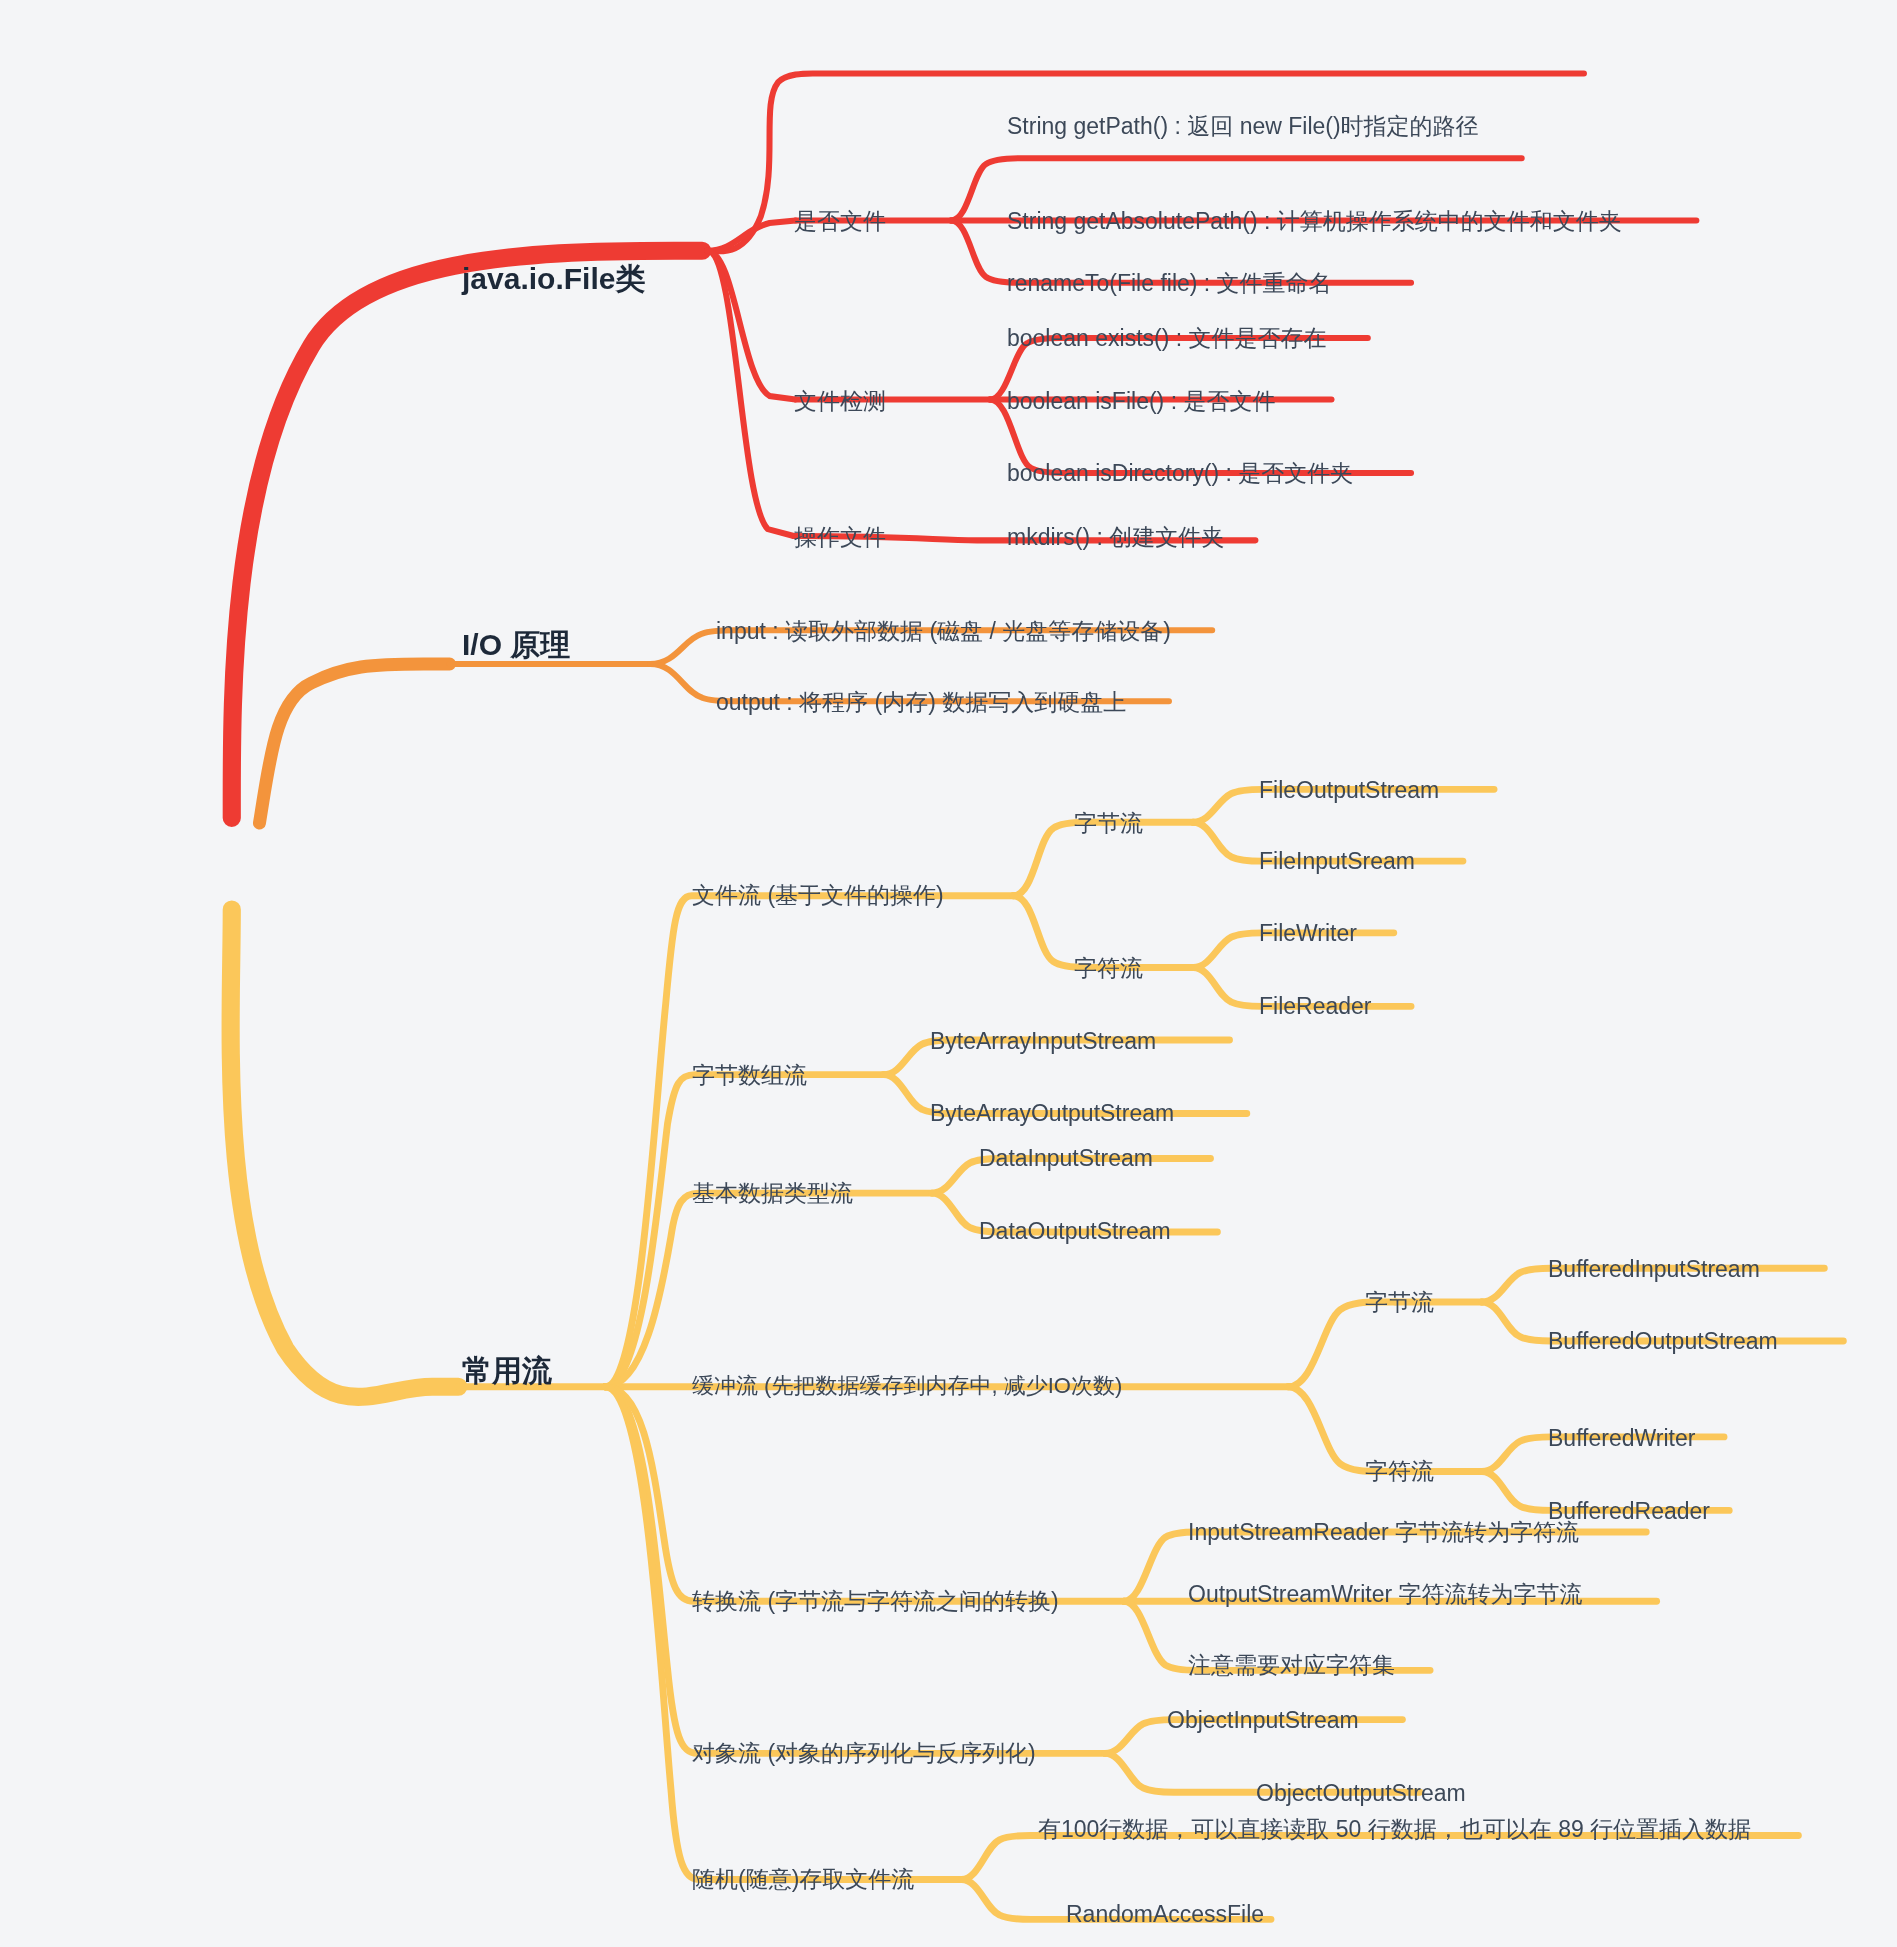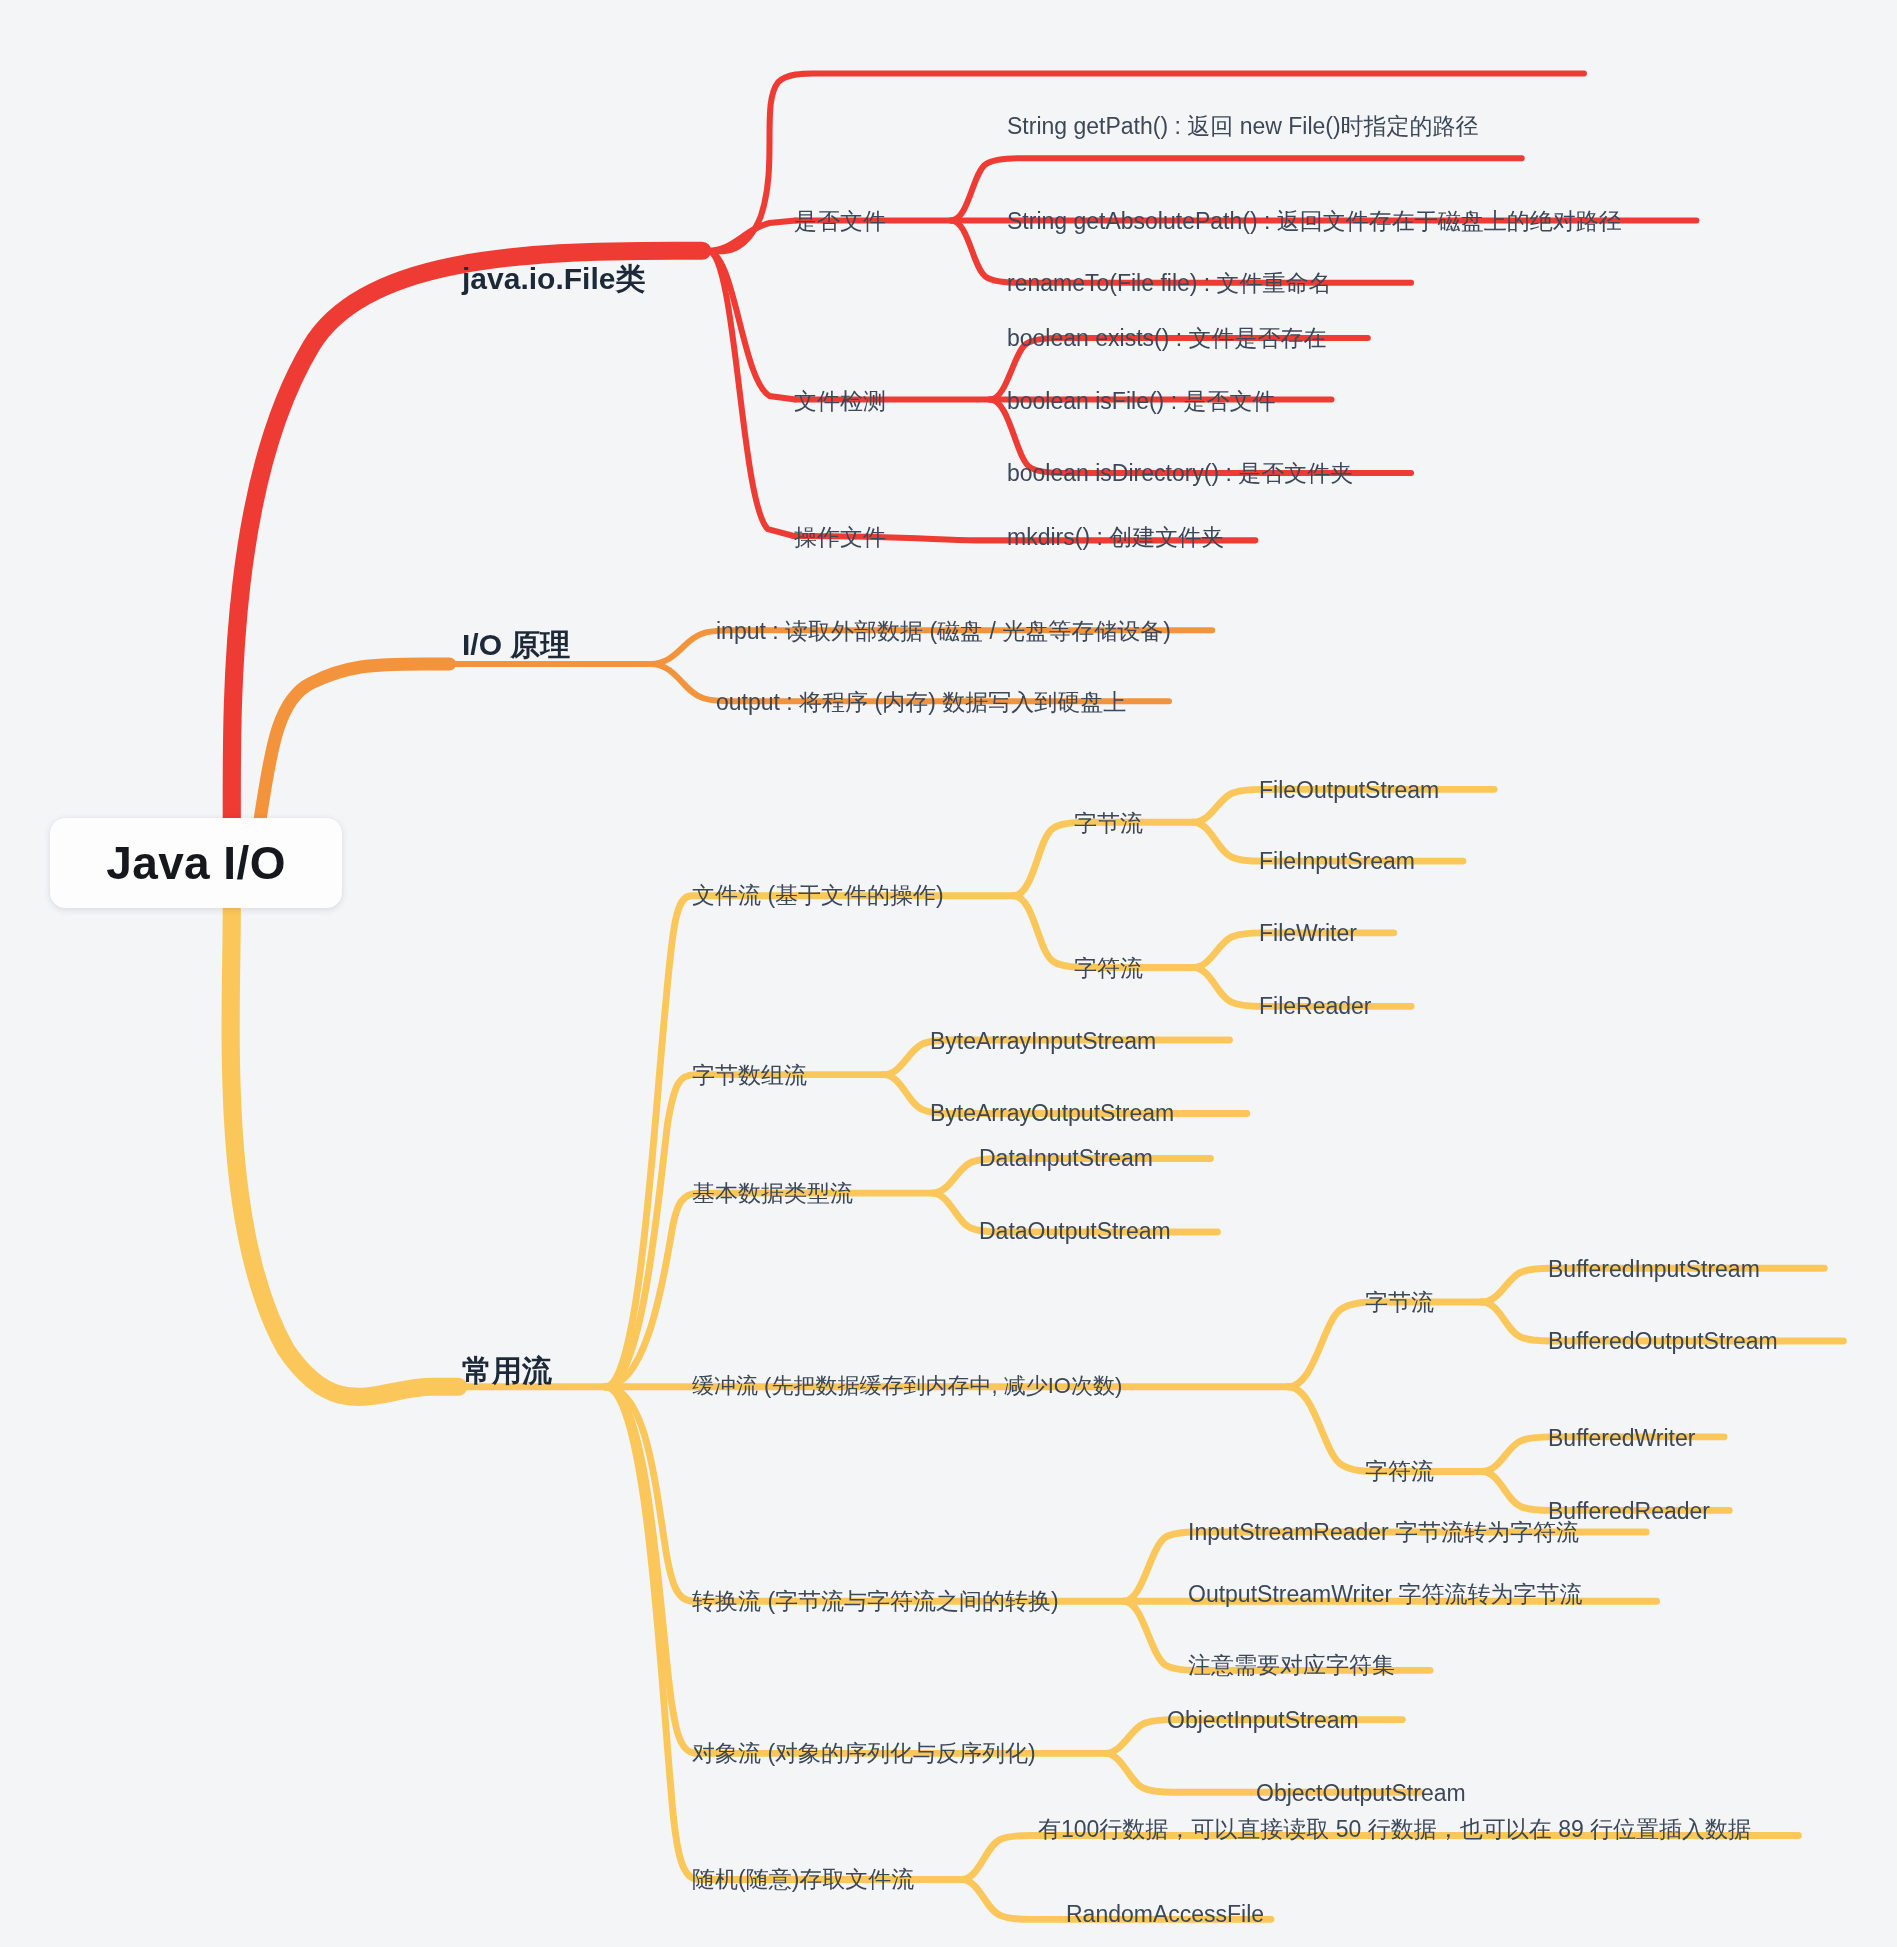--- a/index.html
+++ b/index.html
@@ -135,32 +135,29 @@
 
     <path d="M 700 1604 C 746 1604 760 1820 772 1930 C 780 2010 788 2028 806 2028 L 1278 2028" fill="none" stroke="#fbc75a" stroke-width="8" stroke-linecap="round"></path>
     <path d="M 1278 2028 C 1298 2028 1306 2002 1322 1994 C 1332 1989 1348 1989 1358 1989 L 1622 1989" fill="none" stroke="#fbc75a" stroke-width="8" stroke-linecap="round"></path>
     <path d="M 1278 2028 C 1298 2028 1306 2061 1322 2068 C 1332 2073 1348 2073 1358 2073 L 1642 2073" fill="none" stroke="#fbc75a" stroke-width="8" stroke-linecap="round"></path>
 
     <path d="M 700 1604 C 748 1604 764 1940 776 2070 C 782 2150 790 2174 808 2174 L 1112 2174" fill="none" stroke="#fbc75a" stroke-width="8" stroke-linecap="round"></path>
     <path d="M 1112 2174 C 1132 2174 1140 2136 1156 2128 C 1166 2123 1182 2123 1192 2123 L 2080 2123" fill="none" stroke="#fbc75a" stroke-width="8" stroke-linecap="round"></path>
     <path d="M 1112 2174 C 1132 2174 1140 2208 1156 2215 C 1166 2220 1182 2220 1192 2220 L 1470 2220" fill="none" stroke="#fbc75a" stroke-width="8" stroke-linecap="round"></path>
   </svg>
 
-  <div class="root-node">
-    <span>Java I/O</span>
-  </div>
 
   <div class="l1" style="left:462px; top:259px;">java.io.File类</div>
   <div class="l1" style="left:462px; top:625px;">I/O 原理</div>
   <div class="l1" style="left:462px; top:1351px;">常用流</div>
 
 
   <div class="node" style="left:794px; top:206px;">是否文件</div>
   <div class="node wrap" style="left:1007px; top:111px; width:536px;">String getPath() : 返回 new File()时指定的路径</div>
-  <div class="node" style="left:1007px; top:206px;">String getAbsolutePath() : 返回文件存在于磁盘上的绝对路径</div>
+  <div class="node" style="left:1007px; top:206px;">String getAbsolutePath() : 计算机操作系统中的文件和文件夹</div>
   <div class="node" style="left:1007px; top:268px;">renameTo(File file) : 文件重命名</div>
 
   <div class="node" style="left:794px; top:386px;">文件检测</div>
   <div class="node" style="left:1007px; top:323px;">boolean exists() : 文件是否存在</div>
   <div class="node" style="left:1007px; top:386px;">boolean isFile() : 是否文件</div>
   <div class="node" style="left:1007px; top:458px;">boolean isDirectory() : 是否文件夹</div>
 
   <div class="node" style="left:794px; top:522px;">操作文件</div>
   <div class="node" style="left:1007px; top:522px;">mkdirs() : 创建文件夹</div>
 

